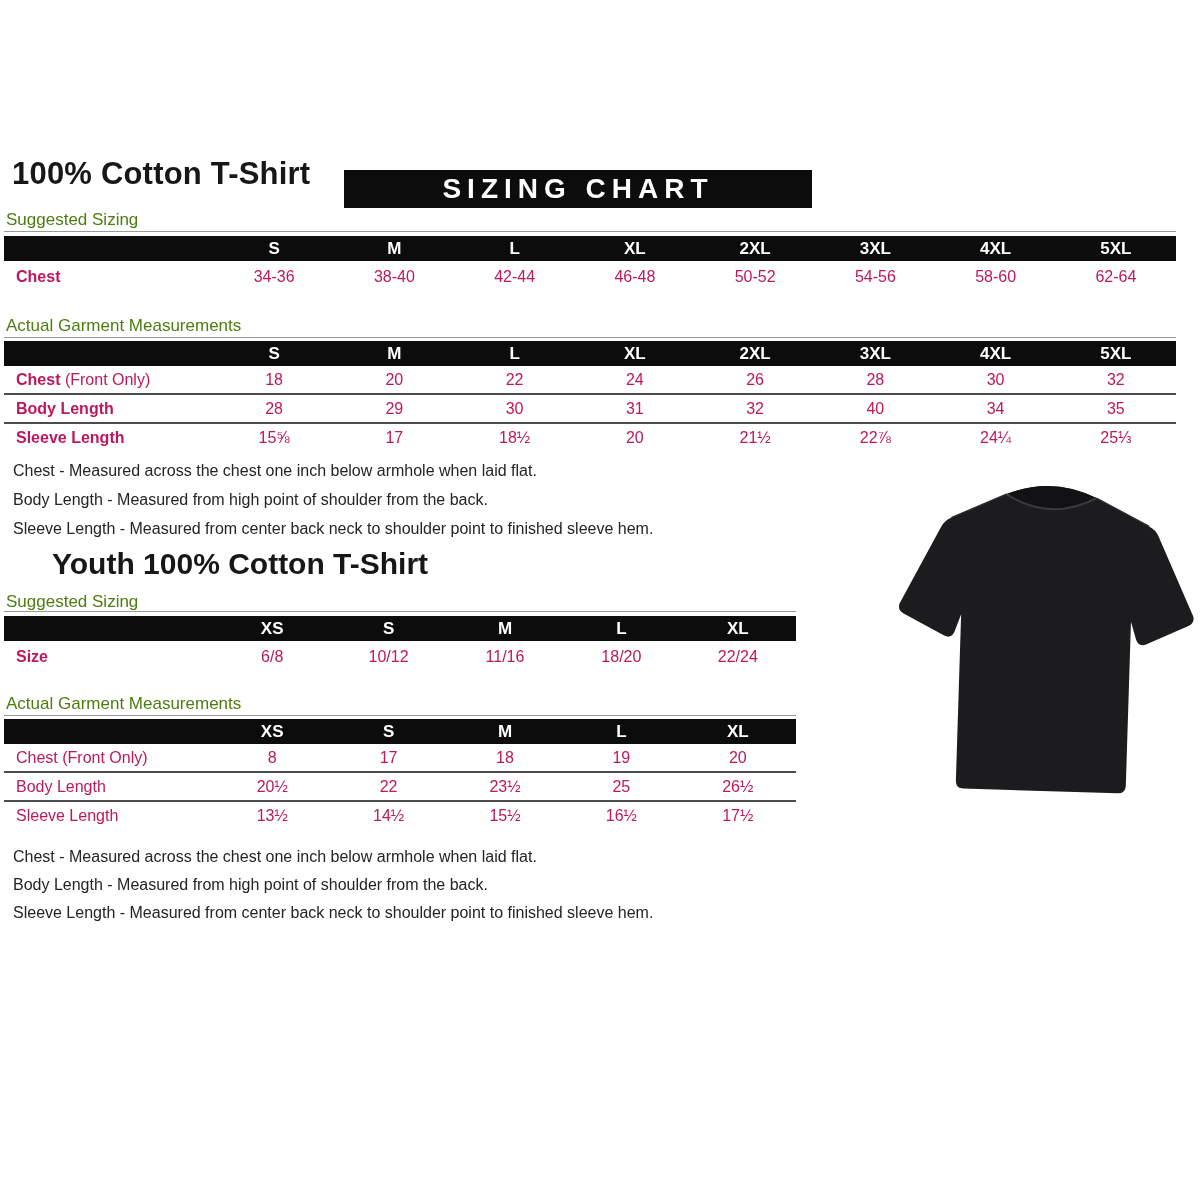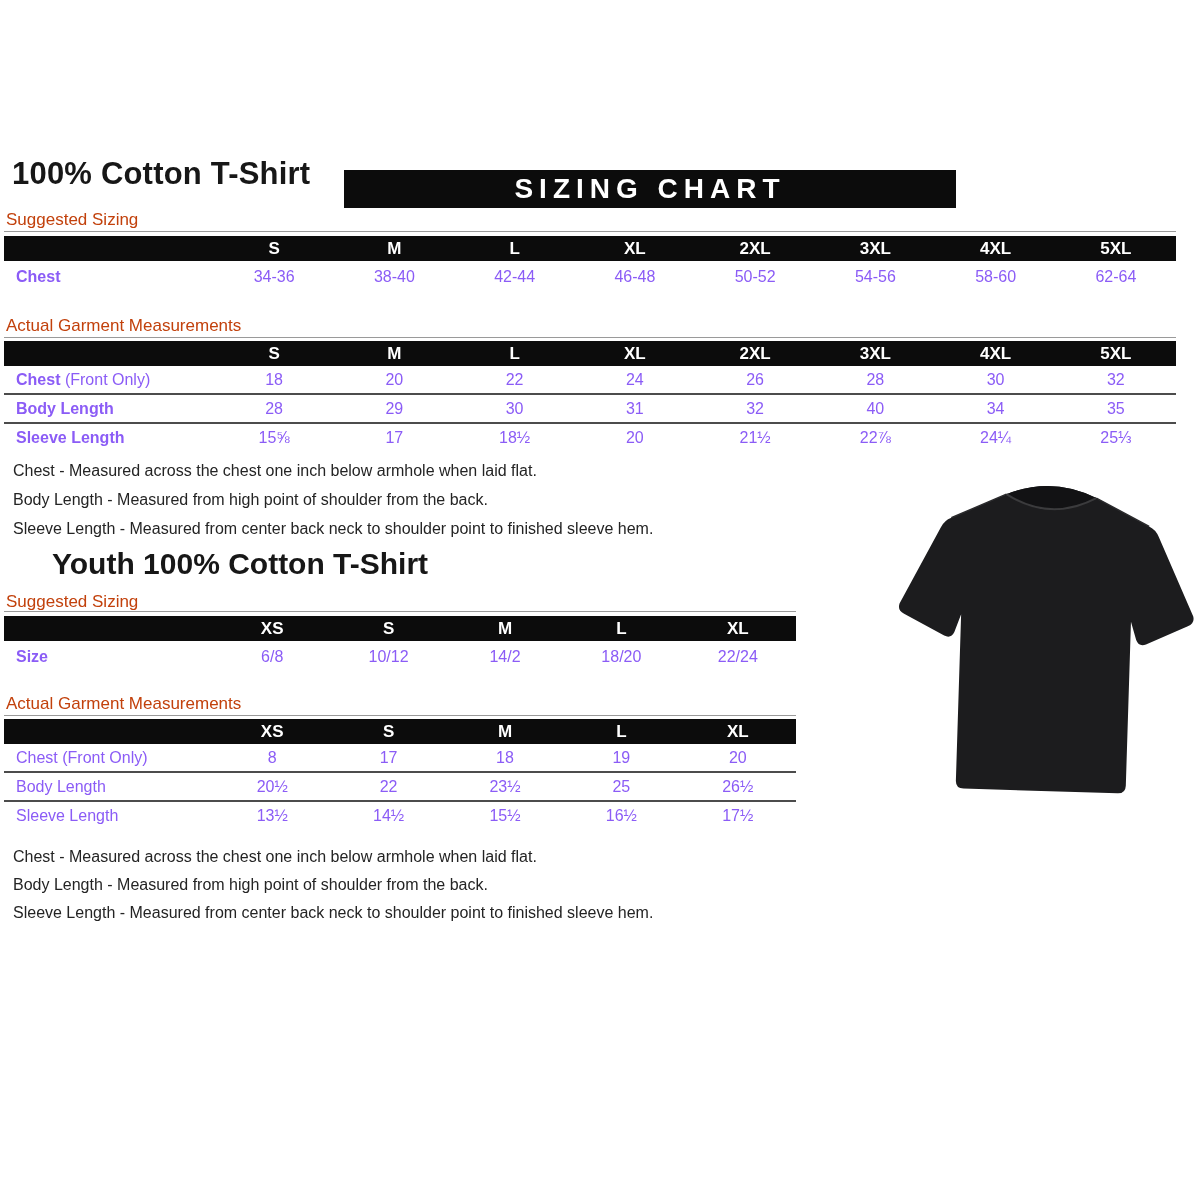--- a/index.html
+++ b/index.html
@@ -7,48 +7,48 @@
     position:relative; width:1200px; height:1200px; background:#ffffff;
     font-family:"Liberation Sans", sans-serif; color:#1f1f1f; overflow:hidden;
   }
   .abs { position:absolute; }
 
   .main-title { font-size:31px; font-weight:bold; letter-spacing:0.2px; color:#171717; }
   .banner {
     background:#0c0c0c; color:#ffffff; font-weight:bold; font-size:28px;
     letter-spacing:6px; text-align:center; line-height:38px; height:38px;
   }
-  .seclabel { font-size:17px; color:#c2410c; }
+  .seclabel { font-size:17px; color:#4d7c0f; }
 
   .tablewrap { border-top:1px solid #9a9a9a; padding-top:4px; }
   table { border-collapse:collapse; width:100%; table-layout:fixed; }
   tr.hdr th {
     background:#0c0c0c; color:#ffffff; font-size:17px; font-weight:bold;
     height:25px; padding:0; text-align:center;
   }
-  td { text-align:center; font-size:16px; color:#8b5cf6; padding:0; }
+  td { text-align:center; font-size:16px; color:#be185d; padding:0; }
   td.lbl { text-align:left; padding-left:12px; }
   .bold-lbl td.lbl .main { font-weight:bold; }
   .plain-lbl td.lbl .main { font-weight:normal; }
   td.lbl .suf { font-weight:normal; }
   .suggested td { height:32px; }
   .actual td { height:27px; }
   tr.sep td { border-bottom:2px solid #4c4c4c; }
 
   .notes { font-size:16px; line-height:29px; color:#242424; }
   .notes2 { line-height:28px; }
   .youth-title { font-size:30px; font-weight:bold; color:#171717; }
 </style>
 </head>
 <body>
 
 <div class="page">
 
   <div class="abs main-title" style="left:12px; top:156px;">100% Cotton T-Shirt</div>
-  <div class="abs banner" style="left:344px; top:170px; width:612px;">SIZING CHART</div>
+  <div class="abs banner" style="left:344px; top:170px; width:468px;">SIZING CHART</div>
 
   <div class="abs seclabel" style="left:6px; top:210px;">Suggested Sizing</div>
 
   <div class="abs tablewrap" style="left:4px; top:231px; width:1172px;">
     <table class="suggested bold-lbl">
       <colgroup>
           <col style="width:210px">
           <col>
           <col>
           <col>
@@ -175,21 +175,21 @@
         <th>XS</th>
         <th>S</th>
         <th>M</th>
         <th>L</th>
         <th>XL</th>
       </tr>
       <tr>
         <td class="lbl"><span class="main">Size</span><span class="suf"></span></td>
         <td>6/8</td>
         <td>10/12</td>
-        <td>14/2</td>
+        <td>11/16</td>
         <td>18/20</td>
         <td>22/24</td>
       </tr>
     </tbody>
       </table>
   </div>
 
   <div class="abs seclabel" style="left:6px; top:694px;">Actual Garment Measurements</div>
 
   <div class="abs tablewrap" style="left:4px; top:715px; width:792px; padding-top:3px;">

